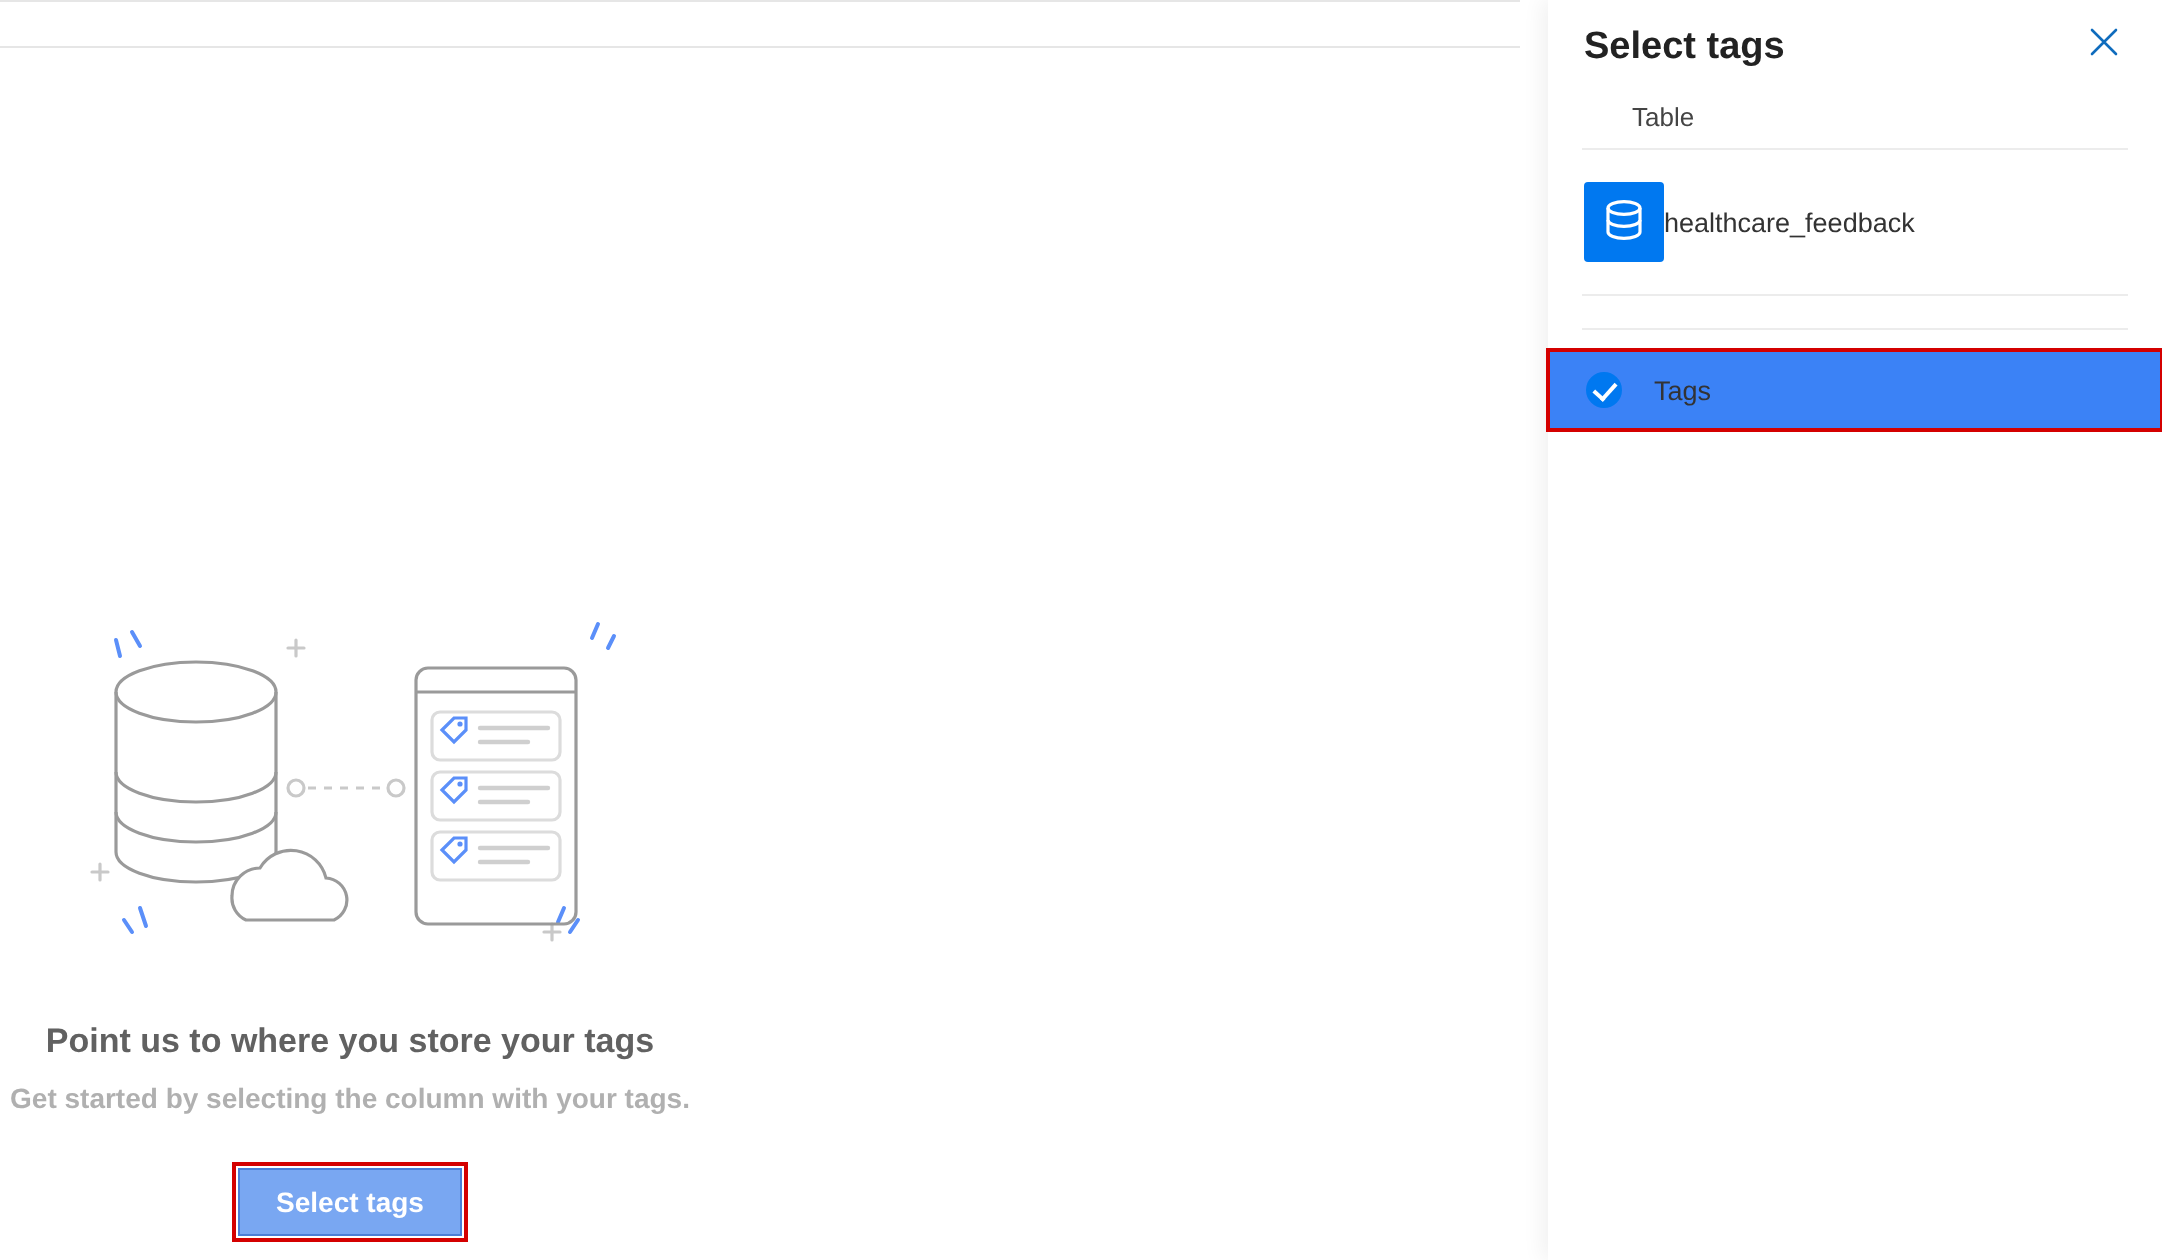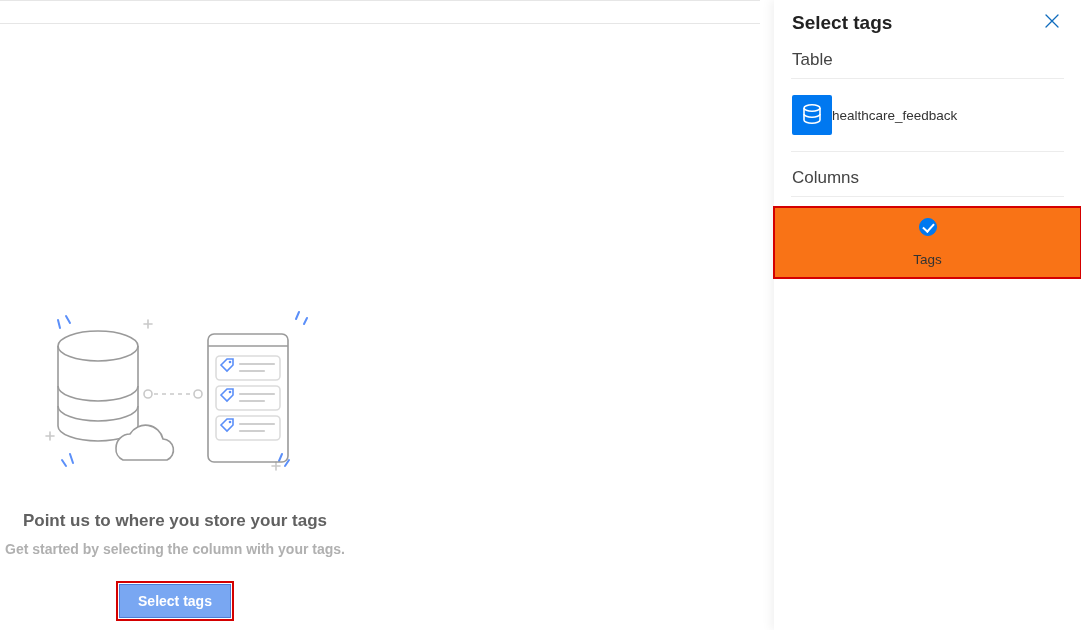--- a/index.html
+++ b/index.html
@@ -99,23 +99,24 @@
     }
     .close-x {
       color: #0f6cbd;
       font-size: 16px;
       cursor: pointer;
       font-weight: 400;
       padding: 4px;
     }
 
     .section-label {
-      font-size: 17px;
+      font-size: 13px;
       color: #444;
       margin-bottom: 8px;
+      margin-left: 24px;
     }
 
     .table-row {
       display: flex;
       align-items: center;
       padding: 10px 0 16px 0;
       margin-top: 6px;
     }
     .panel-hr {
       border: none;
@@ -146,24 +147,23 @@
       margin-right: -18px;
     }
     .column-item {
       display: flex;
       align-items: center;
       gap: 16px;
       padding: 11px 19px;
       cursor: pointer;
     }
     .column-item.selected {
-      background: #f97316;
+      background: #3b82f6;
       outline: 2px solid #d40000;
       outline-offset: -1px;
-      flex-direction: column;
     }
 
     .radio {
       width: 18px;
       height: 18px;
       border: 1px solid #777;
       border-radius: 50%;
       position: relative;
       flex-shrink: 0;
     }
@@ -294,21 +294,20 @@
           <path d="M19 5 v12"></path>
         <path d="M3 11 a8 3.2 0 0 0 16 0"></path>
         <path d="M3 17 a8 3.2 0 0 0 16 0"></path>
       </svg>
     </div>
     <div class="table-name">healthcare_feedback</div>
   </div>
   <hr class="panel-hr">
 
   <div class="columns-section">
-    <div class="section-label">Columns</div>
     <hr class="panel-hr">
     <div class="column-list">
       <div class="column-item selected">
         <span class="radio checked"></span>
         <span class="column-label">Tags</span>
       </div>
     </div>
   </div>
 </aside>
 

